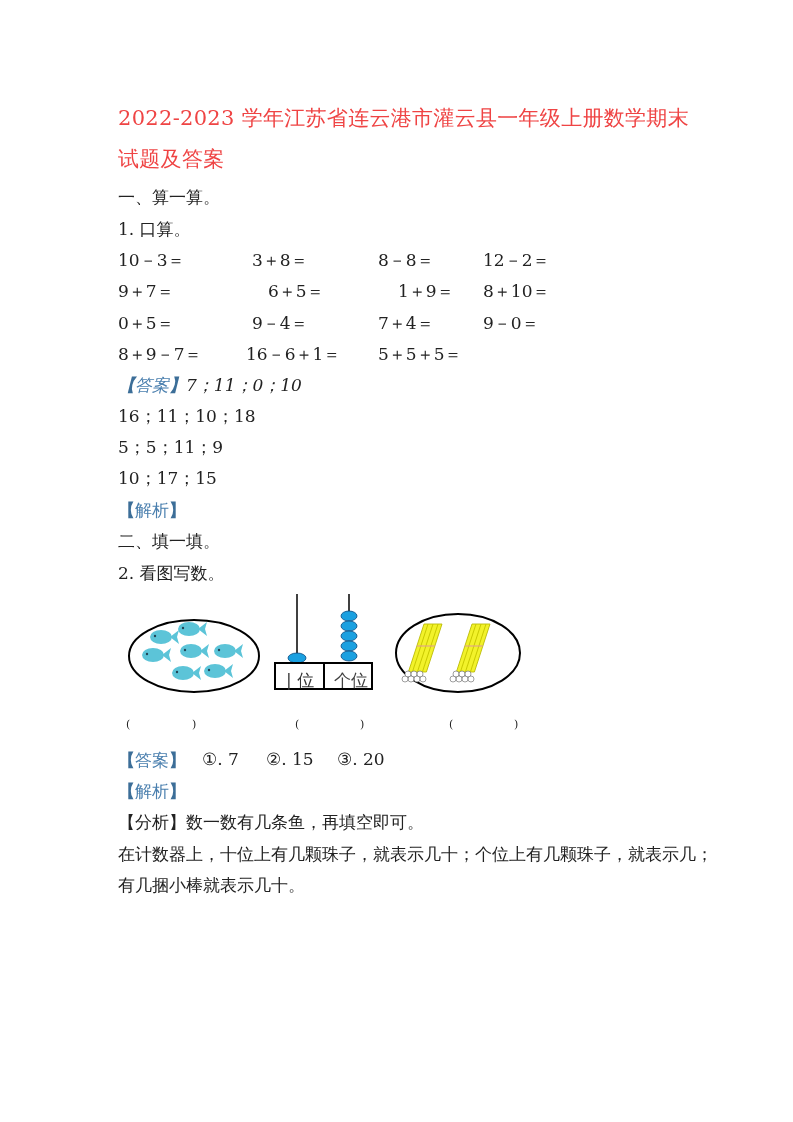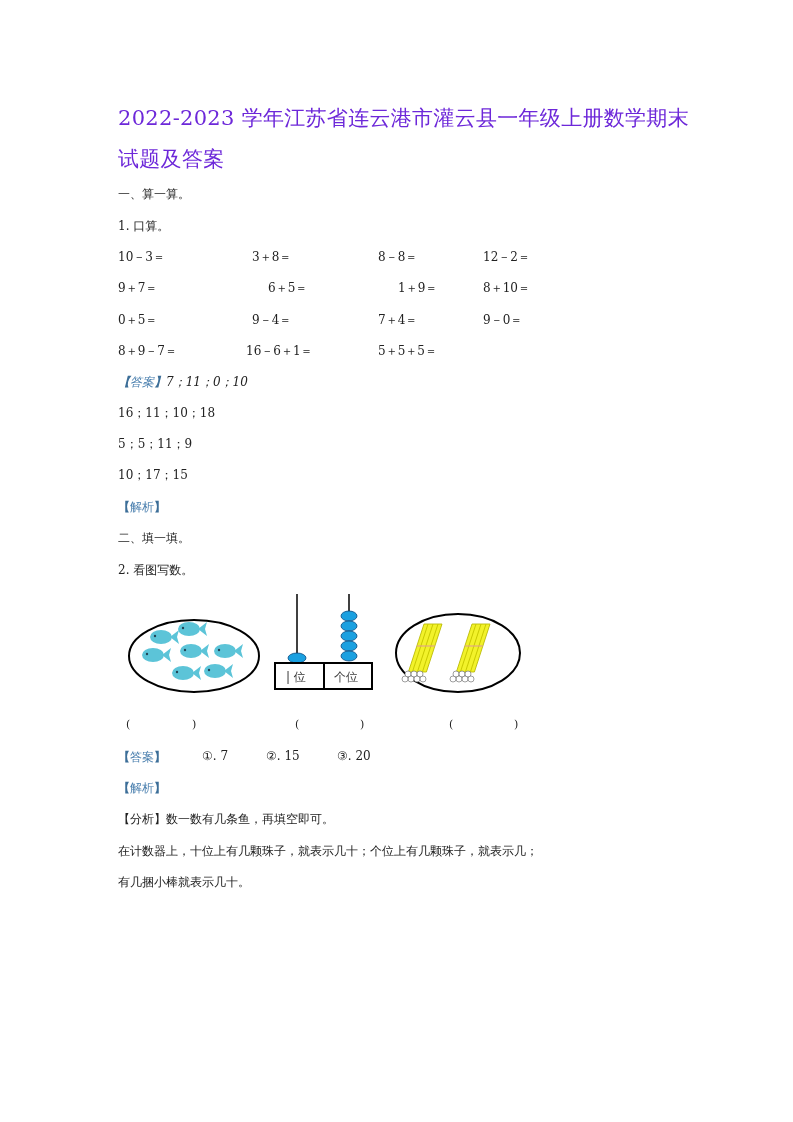--- a/index.html
+++ b/index.html
@@ -2,22 +2,22 @@
 <html><head>
 <meta charset="utf-8">
 <style>
   html, body { margin: 0; padding: 0; background: #ffffff; }
   body {
     width: 793px; height: 1122px; position: relative; overflow: hidden;
     font-family: "DejaVu Serif", "Liberation Serif", serif;
     color: #222;
   }
   .abs { position: absolute; white-space: nowrap; }
-  .title { font-size: 21px; letter-spacing: 0.3px; color: #6d28d9; }
-  .txt { font-size: 12px; }
+  .title { font-size: 21px; letter-spacing: 0.3px; color: #ef4444; }
+  .txt { font-size: 17px; }
   .tag { color: #4a7fae; }
   .tag .br { color: #3c6e98; font-weight: bold; }
   .paren { font-size: 11px; }
   svg { position: absolute; overflow: visible; }
 </style>
 </head>
 <body>
 
 <div class="abs title" style="left:118px; top:104px;">2022-2023 学年江苏省连云港市灌云县一年级上册数学期末</div>
 <div class="abs title" style="left:118px; top:145px;">试题及答案</div>

